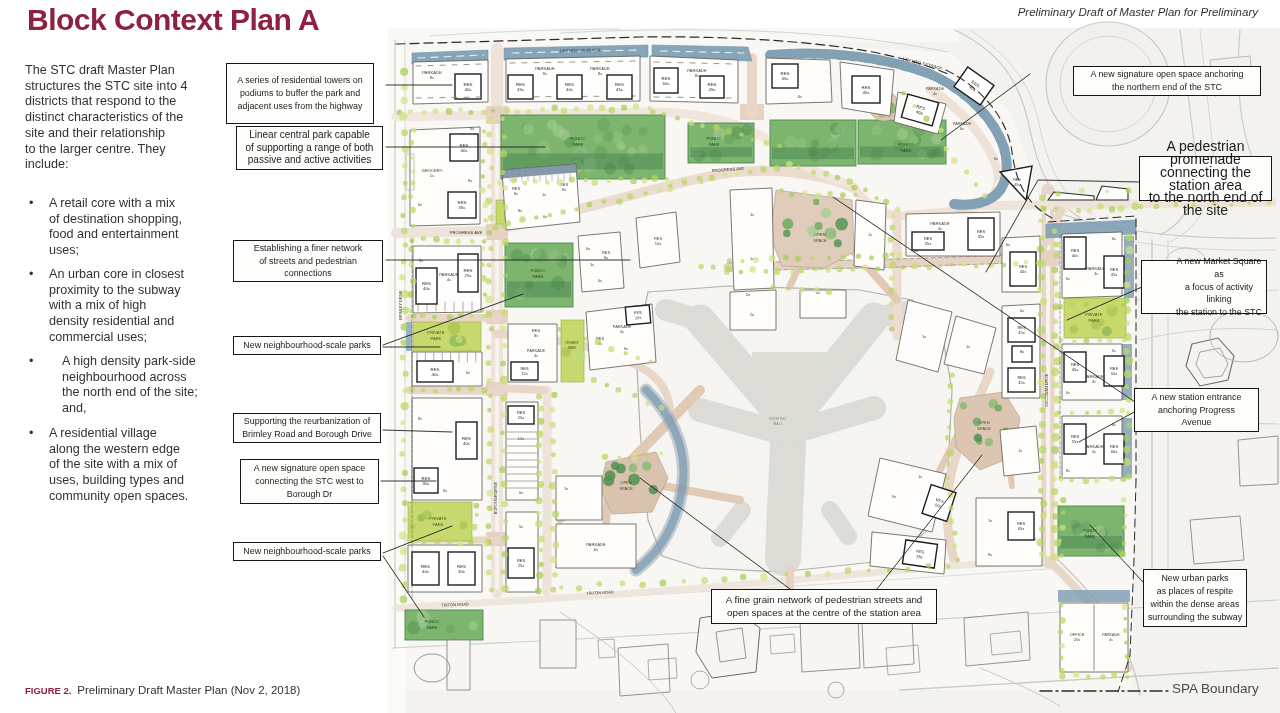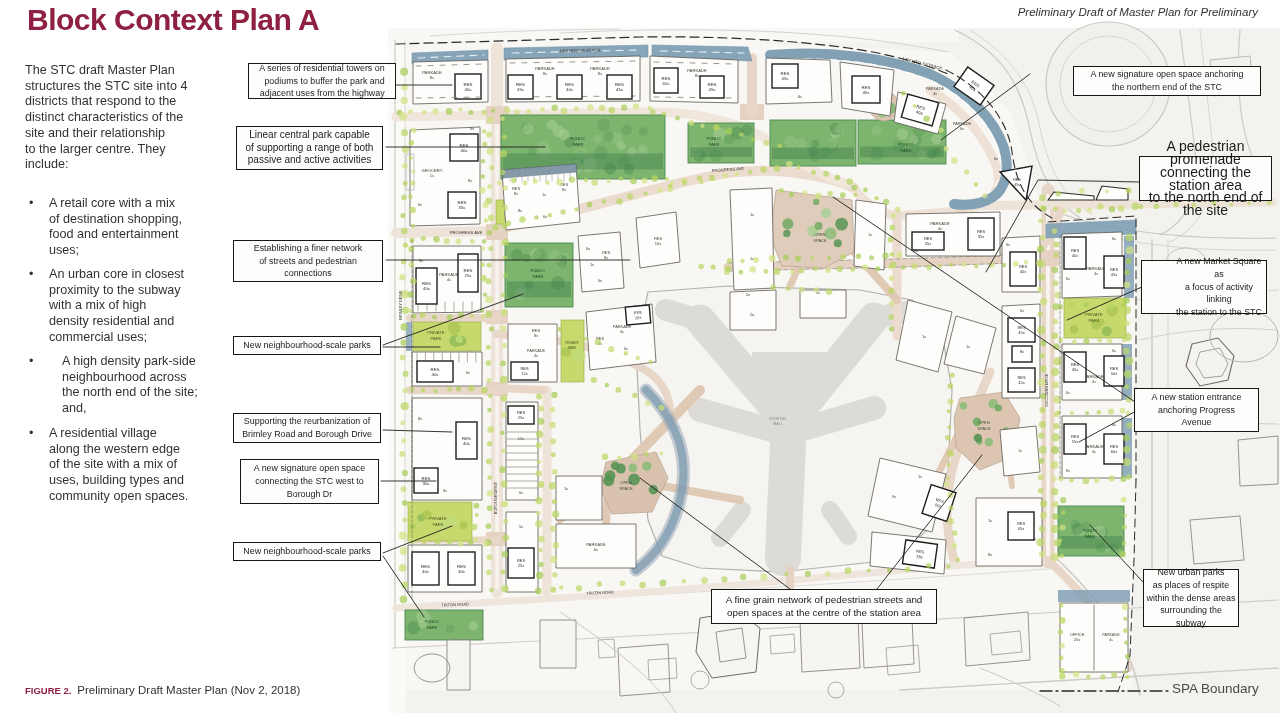--- a/index.html
+++ b/index.html
@@ -1474,21 +1474,21 @@
 
 <div style="position:absolute;left:29px;top:426px;width:170px;font-size:12.6px;line-height:15.7px;color:#33322e;">
     <span style="position:absolute;left:0;">•</span>
     <div style="margin-left:20px;">A residential village<br>along the western edge<br>of the site with a mix of<br>uses, building types and<br>community open spaces.</div>
   </div>
 
 <div style="position:absolute;left:25px;top:684px;font-size:11.5px;color:#33322e;"><span style="color:#8e2041;font-weight:bold;font-size:9.5px;">FIGURE 2.&nbsp;</span> Preliminary Draft Master Plan (Nov 2, 2018)</div>
 
 <div style="position:absolute;left:1172px;top:681px;font-size:13.5px;color:#4b4a46;">SPA Boundary</div>
 
-<div class="cb" style="left:248px;top:63px;width:148px;height:36px;font-size:8.9px;text-align:right;">A series of residential towers on<br>podiums to buffer the park and<br>adjacent uses from the highway</div>
+<div class="cb" style="left:226px;top:63px;width:148px;height:61px;font-size:8.9px;">A series of residential towers on<br>podiums to buffer the park and<br>adjacent uses from the highway</div>
 
 <div class="cb" style="left:236px;top:126px;width:147px;height:44px;font-size:10px;">Linear central park capable<br>of supporting a range of both<br>passive and active activities</div>
 
 <div class="cb" style="left:233px;top:240px;width:150px;height:42px;font-size:8.9px;">Establishing a finer network<br>of streets and pedestrian<br>connections</div>
 
 <div class="cb" style="left:233px;top:336px;width:148px;height:19px;font-size:8.9px;">New neighbourhood-scale parks</div>
 
 <div class="cb" style="left:233px;top:413px;width:148px;height:30px;font-size:8.9px;">Supporting the reurbanization of<br>Brimley Road and Borough Drive</div>
 
 <div class="cb" style="left:240px;top:459px;width:139px;height:45px;font-size:8.9px;">A new signature open space<br>connecting the STC west to<br>Borough Dr</div>
@@ -1496,15 +1496,15 @@
 <div class="cb" style="left:233px;top:542px;width:148px;height:19px;font-size:8.9px;">New neighbourhood-scale parks</div>
 
 <div class="cb" style="left:1028px;top:66px;width:188px;height:30px;font-size:8.9px;margin-left:45px;">A new signature open space anchoring<br>the northern end of the STC</div>
 
 <div class="cb" style="left:1139px;top:156px;width:133px;height:45px;font-size:14px;">A pedestrian promenade<br>connecting the station area<br>to the north end of the site</div>
 
 <div class="cb" style="left:1141px;top:260px;width:126px;height:54px;font-size:8.9px;padding-left:32px;">A new Market Square as<br>a focus of activity linking<br>the station to the STC</div>
 
 <div class="cb" style="left:1134px;top:388px;width:125px;height:44px;font-size:8.9px;">A new station entrance<br>anchoring Progress<br>Avenue</div>
 
-<div class="cb" style="left:1143px;top:569px;width:96px;height:58px;font-size:8.9px;">New urban parks<br>as places of respite<br>within the dense areas<br>surrounding the subway</div>
+<div class="cb" style="left:1143px;top:569px;width:104px;height:58px;font-size:8.9px;">New urban parks<br>as places of respite<br>within the dense areas<br>surrounding the subway</div>
 
 <div class="cb" style="left:711px;top:589px;width:226px;height:35px;font-size:9.8px;">A fine grain network of pedestrian streets and<br>open spaces at the centre of the station area</div>
 
 </body></html>

